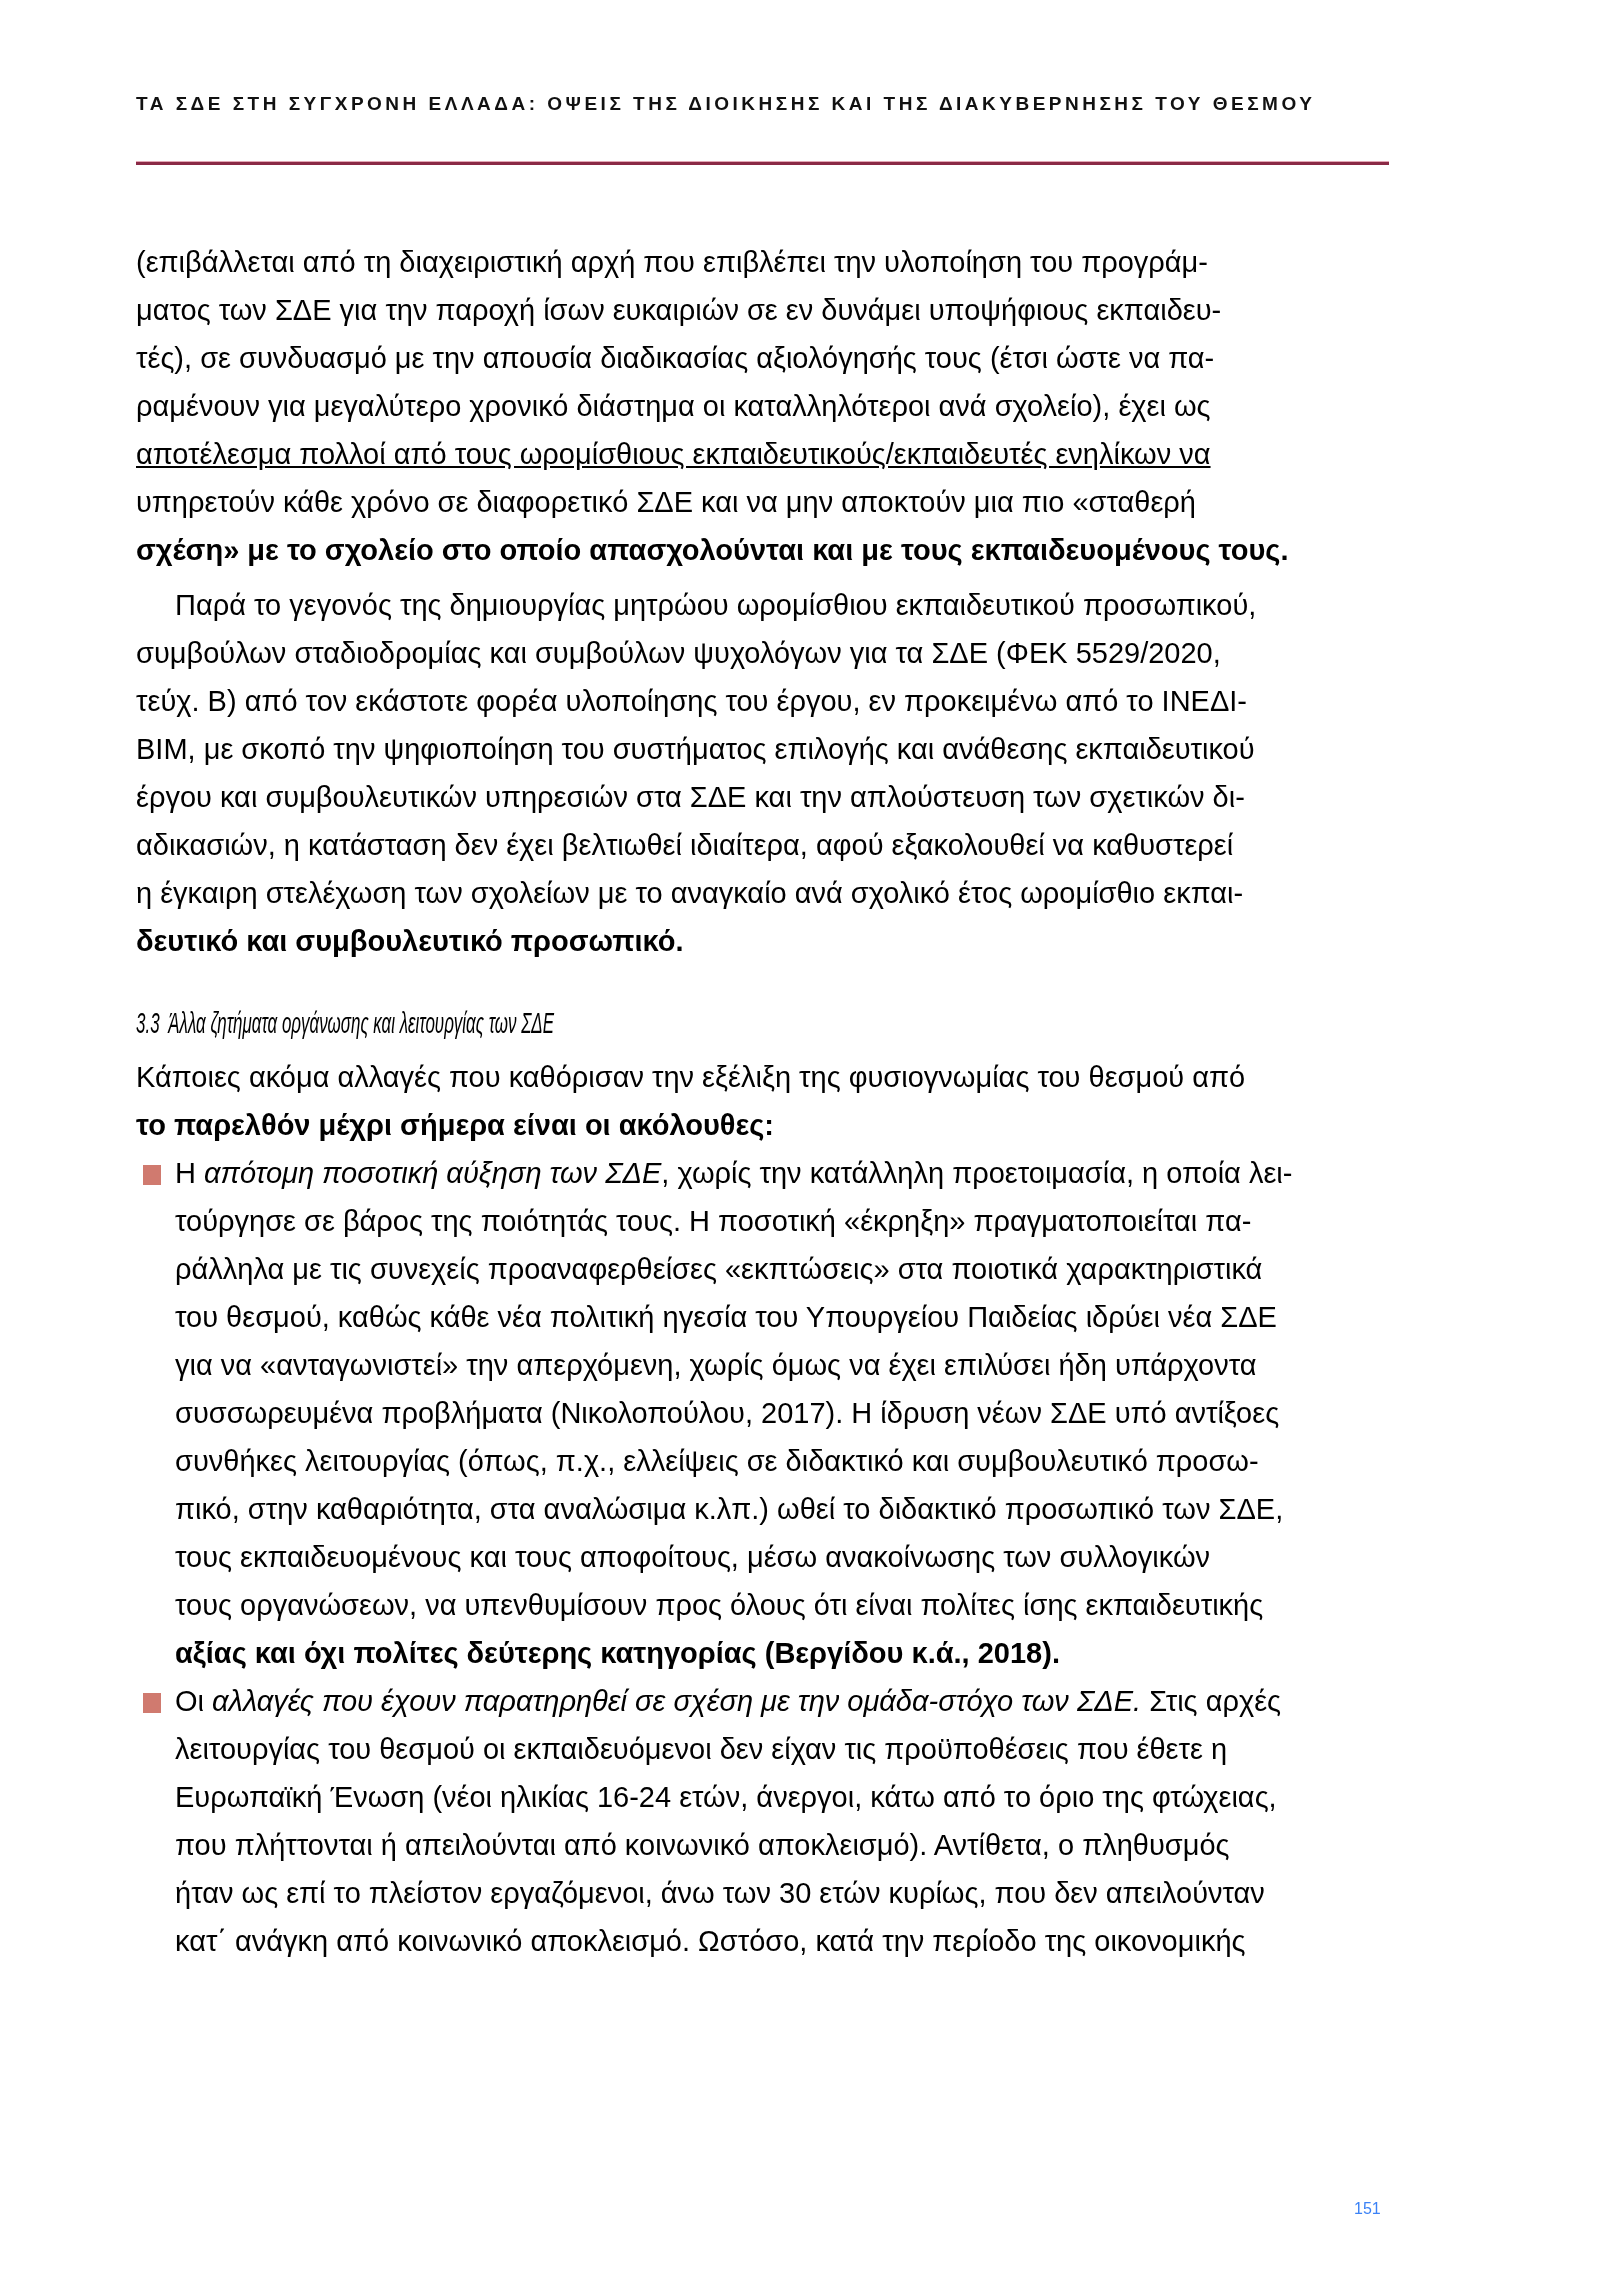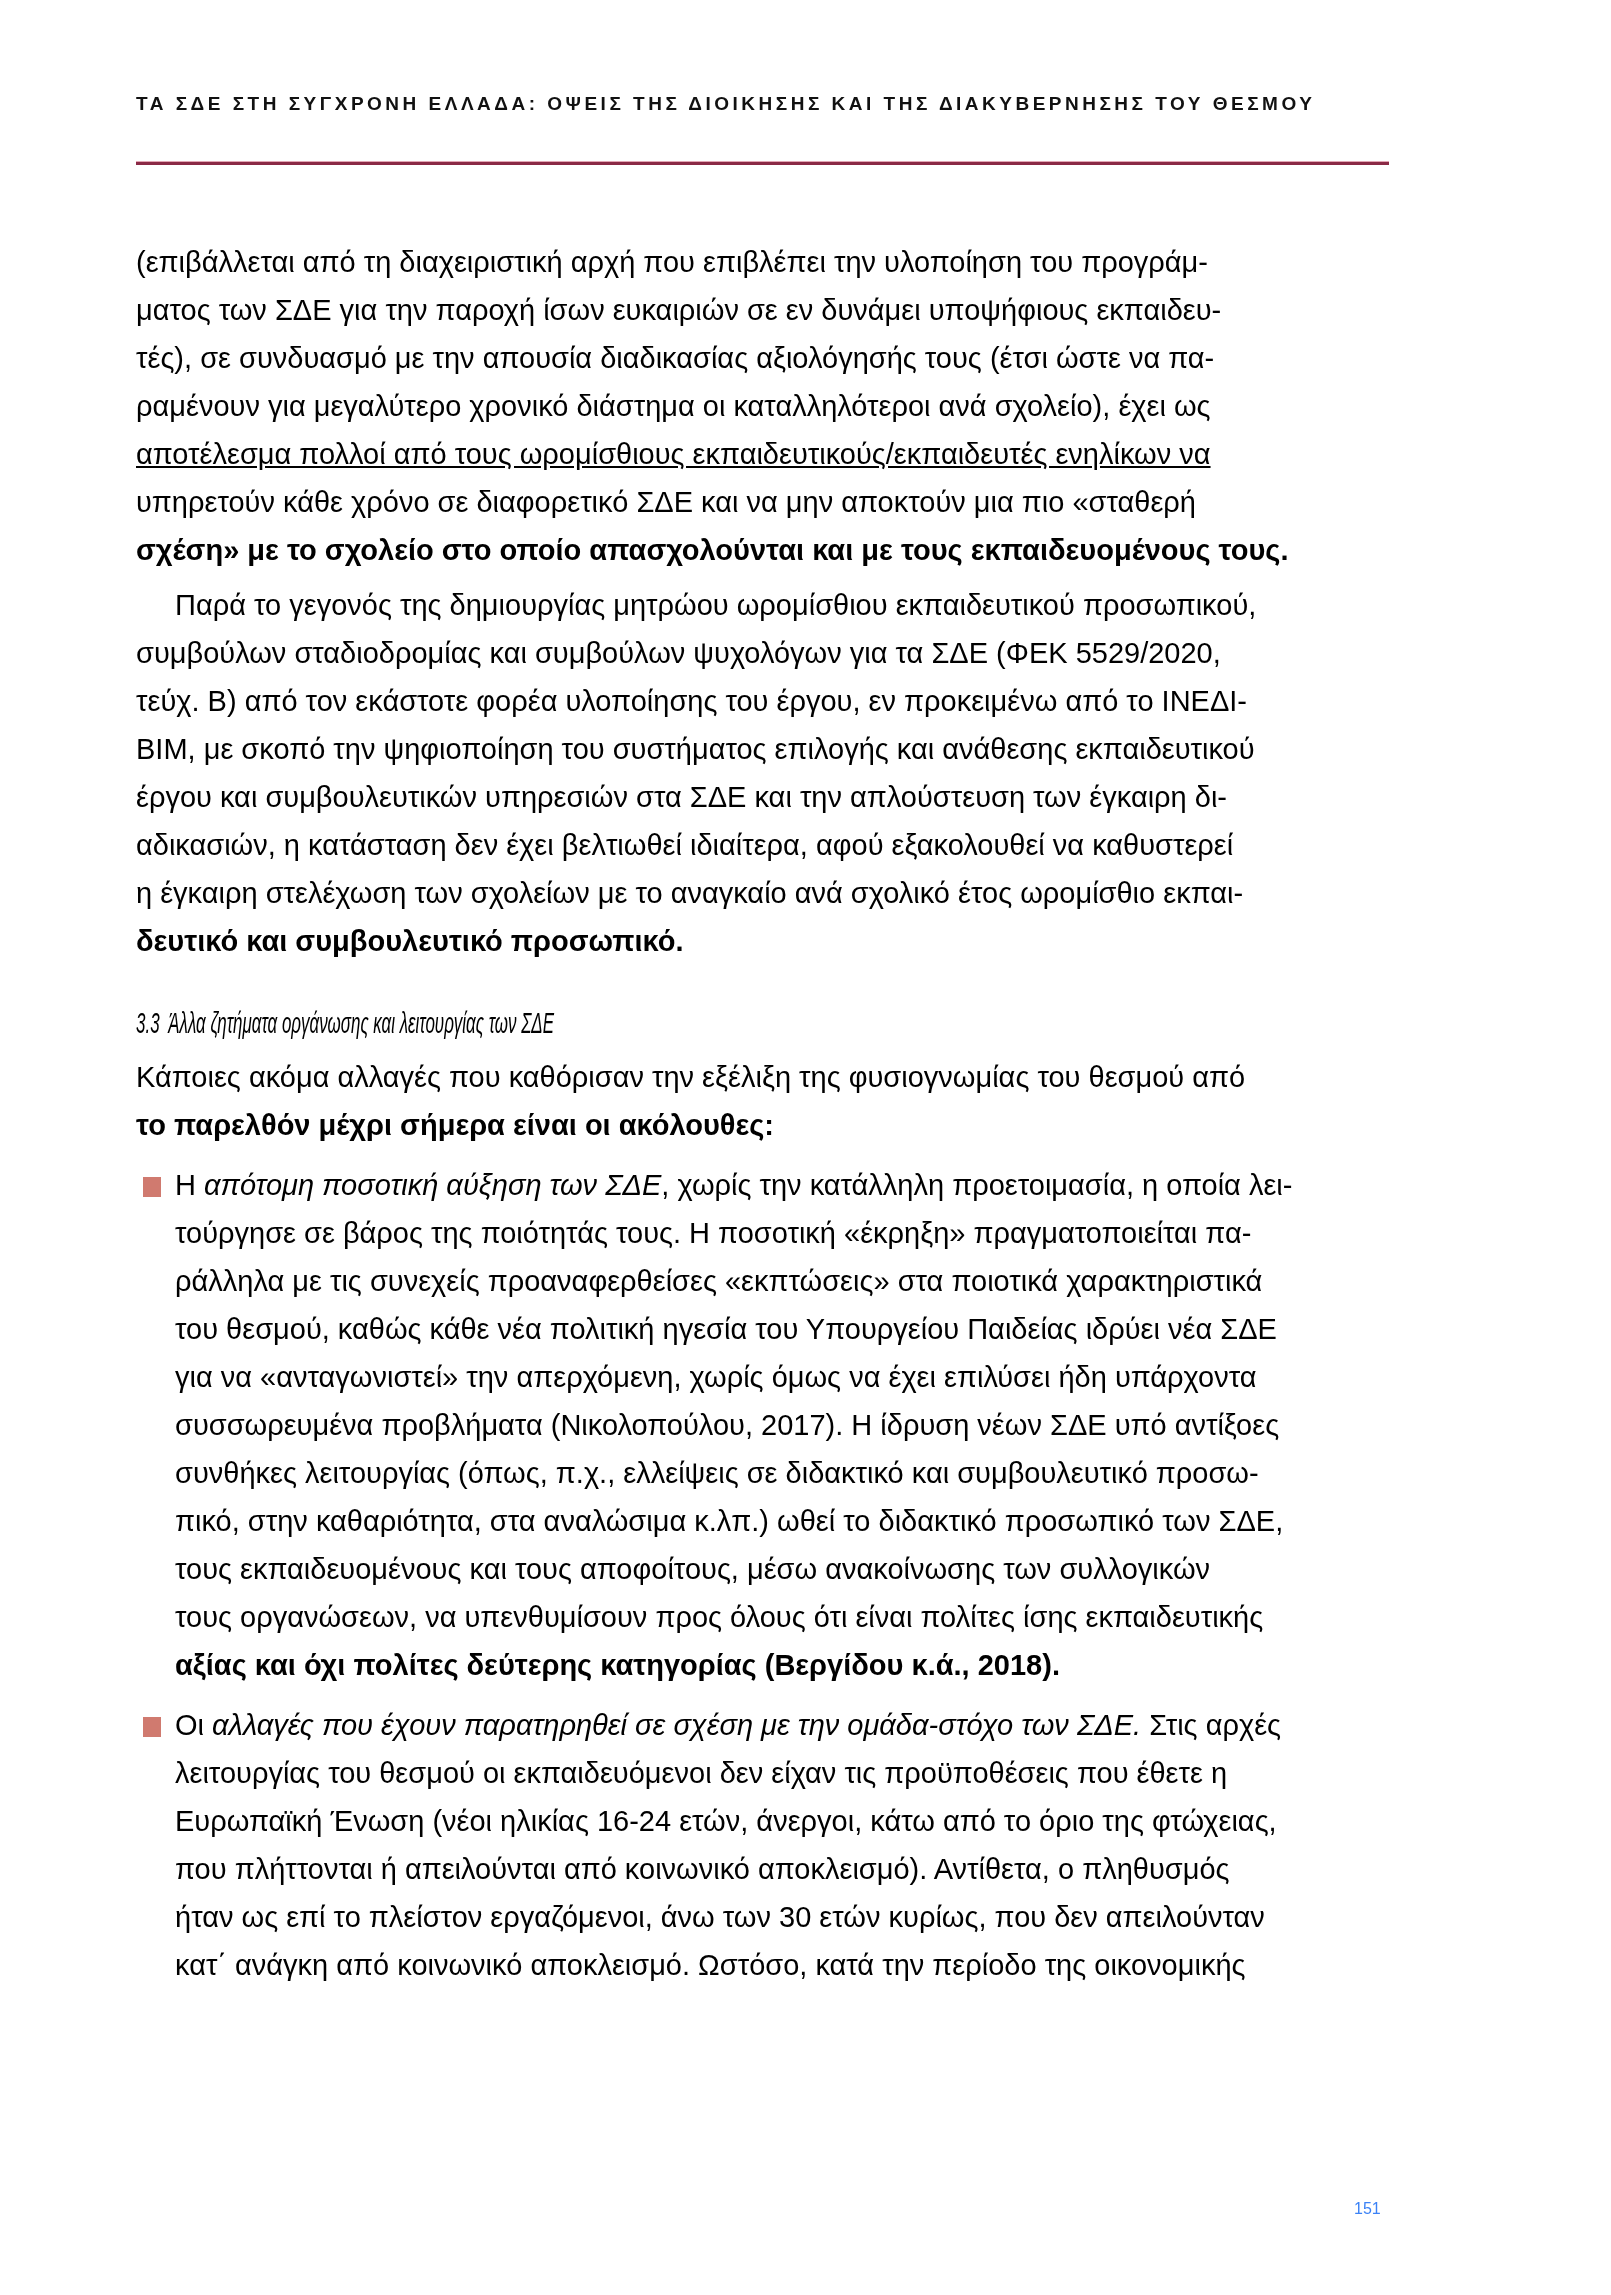--- a/index.html
+++ b/index.html
@@ -12,21 +12,21 @@
     background: #8b2a46; border-top: 0.8px solid #e3a7b5; }
   .body { position: absolute; left: 136px; top: 238px; width: 1253px;
     font-family: "Liberation Sans", sans-serif; font-size: 29px; line-height: 48px;
     color: #000000; font-stretch: condensed; }
   .line { display: block; white-space: nowrap; text-align: justify; text-align-last: justify; height: 48px; }
   .line.last { text-align-last: left; font-weight: bold; }
   .indent { padding-left: 39px; }
   .para-gap { height: 6.6px; }
   .heading { font-style: italic; margin-top: 28px; height: 60px; line-height: 60px; white-space: nowrap; }
   .heading .num { margin-right: 15px; }
-  .bullet-line { position: relative; padding-left: 39px; margin-top: 12px; }
+  .bullet-line { position: relative; padding-left: 39px; }
   .bullet { position: absolute; left: 7.4px; top: 16.5px; width: 18px; height: 20px; background: #d07a6f; }
   .sub { padding-left: 39px; }
   em { font-style: italic; }
   .page-number { position: absolute; left: 1354px; top: 2200px; font-size: 16px;
     font-family: "Liberation Sans", sans-serif; color: #3b82f6; }
 </style>
 </head>
 <body>
 
 <div class="running-head">ΤΑ ΣΔΕ ΣΤΗ ΣΥΓΧΡΟΝΗ ΕΛΛΑΔΑ: ΟΨΕΙΣ ΤΗΣ ΔΙΟΙΚΗΣΗΣ ΚΑΙ ΤΗΣ ΔΙΑΚΥΒΕΡΝΗΣΗΣ ΤΟΥ ΘΕΣΜΟΥ</div>
@@ -43,21 +43,21 @@
     <span class="line"><span style="display: inline-block; white-space: nowrap; transform-origin: left center;">υπηρετούν κάθε χρόνο σε διαφορετικό ΣΔΕ και να μην αποκτούν μια πιο «σταθερή</span></span>
     <span class="line last"><span style="display: inline-block; white-space: nowrap; transform-origin: left center;">σχέση» με το σχολείο στο οποίο απασχολούνται και με τους εκπαιδευομένους τους.</span></span>
   </div>
   <div class="para-gap"></div>
 
   <div>
     <span class="line indent"><span style="display: inline-block; white-space: nowrap; transform-origin: left center;">Παρά το γεγονός της δημιουργίας μητρώου ωρομίσθιου εκπαιδευτικού προσωπικού,</span></span>
     <span class="line"><span style="display: inline-block; white-space: nowrap; transform-origin: left center;">συμβούλων σταδιοδρομίας και συμβούλων ψυχολόγων για τα ΣΔΕ (ΦΕΚ 5529/2020,</span></span>
     <span class="line"><span style="display: inline-block; white-space: nowrap; transform-origin: left center;">τεύχ. Β) από τον εκάστοτε φορέα υλοποίησης του έργου, εν προκειμένω από το ΙΝΕΔΙ-</span></span>
     <span class="line"><span style="display: inline-block; white-space: nowrap; transform-origin: left center;">ΒΙΜ, με σκοπό την ψηφιοποίηση του συστήματος επιλογής και ανάθεσης εκπαιδευτικού</span></span>
-    <span class="line"><span style="display: inline-block; white-space: nowrap; transform-origin: left center;">έργου και συμβουλευτικών υπηρεσιών στα ΣΔΕ και την απλούστευση των έγκαιρη δι-</span></span>
+    <span class="line"><span style="display: inline-block; white-space: nowrap; transform-origin: left center;">έργου και συμβουλευτικών υπηρεσιών στα ΣΔΕ και την απλούστευση των σχετικών δι-</span></span>
     <span class="line"><span style="display: inline-block; white-space: nowrap; transform-origin: left center;">αδικασιών, η κατάσταση δεν έχει βελτιωθεί ιδιαίτερα, αφού εξακολουθεί να καθυστερεί</span></span>
     <span class="line"><span style="display: inline-block; white-space: nowrap; transform-origin: left center;">η έγκαιρη στελέχωση των σχολείων με το αναγκαίο ανά σχολικό έτος ωρομίσθιο εκπαι-</span></span>
     <span class="line last"><span style="display: inline-block; white-space: nowrap; transform-origin: left center;">δευτικό και συμβουλευτικό προσωπικό.</span></span>
   </div>
 
   <div class="heading" style="transform-origin: left center; transform: scaleX(0.584158);">
     <span class="num">3.3</span><span>Άλλα ζητήματα οργάνωσης και λειτουργίας των ΣΔΕ</span>
   </div>
 
   <div>

